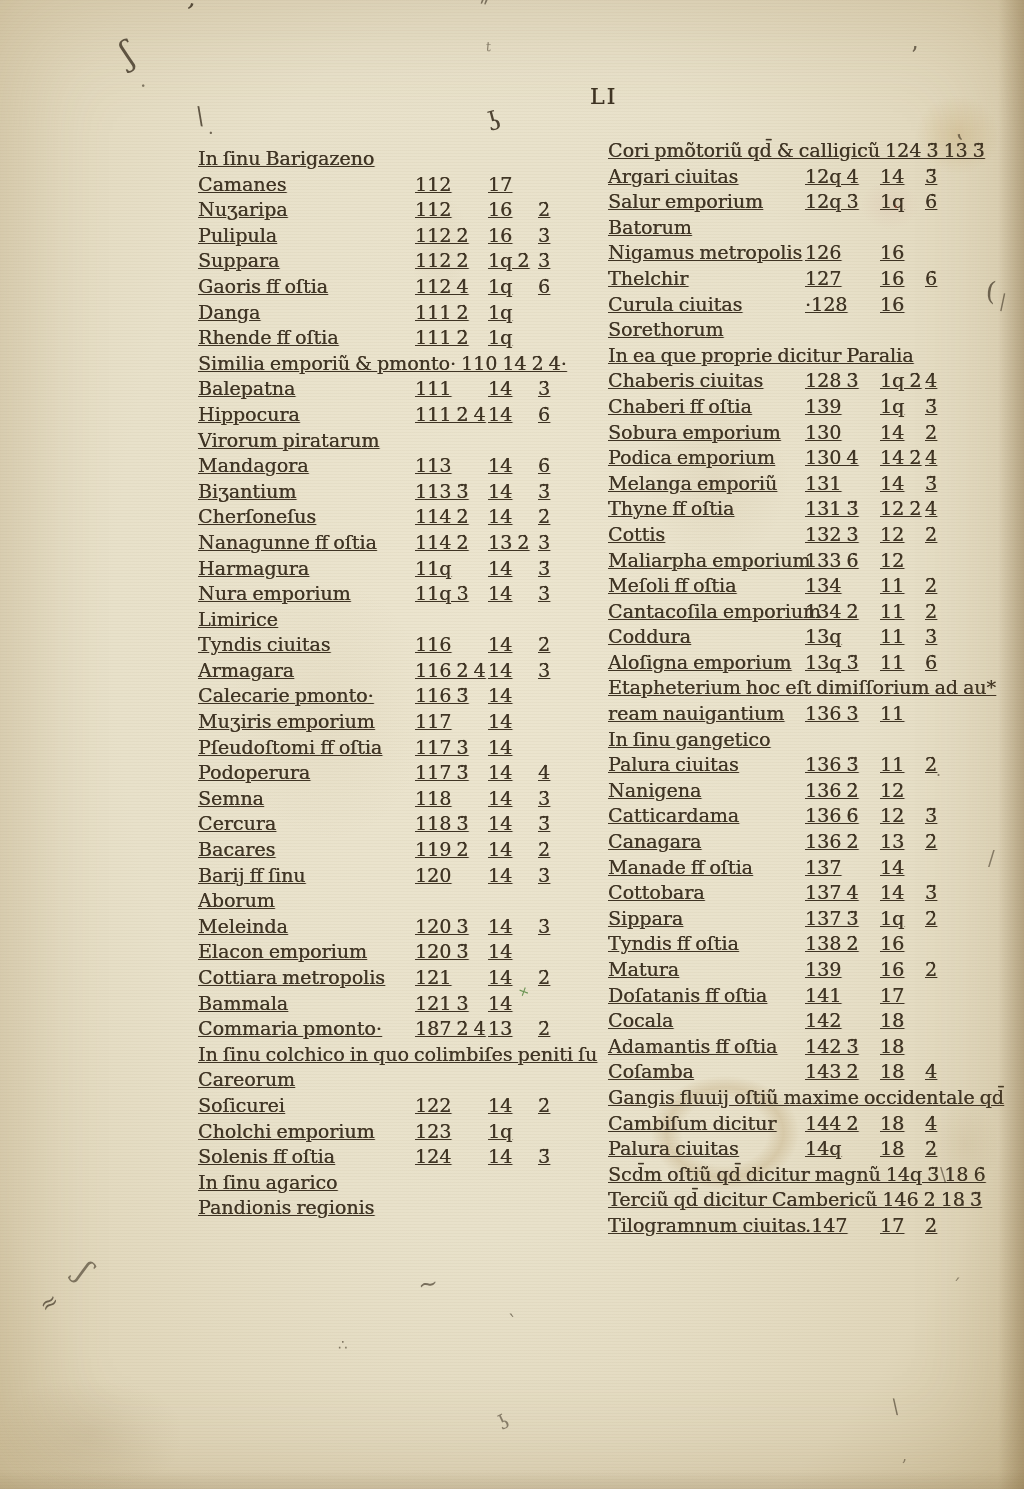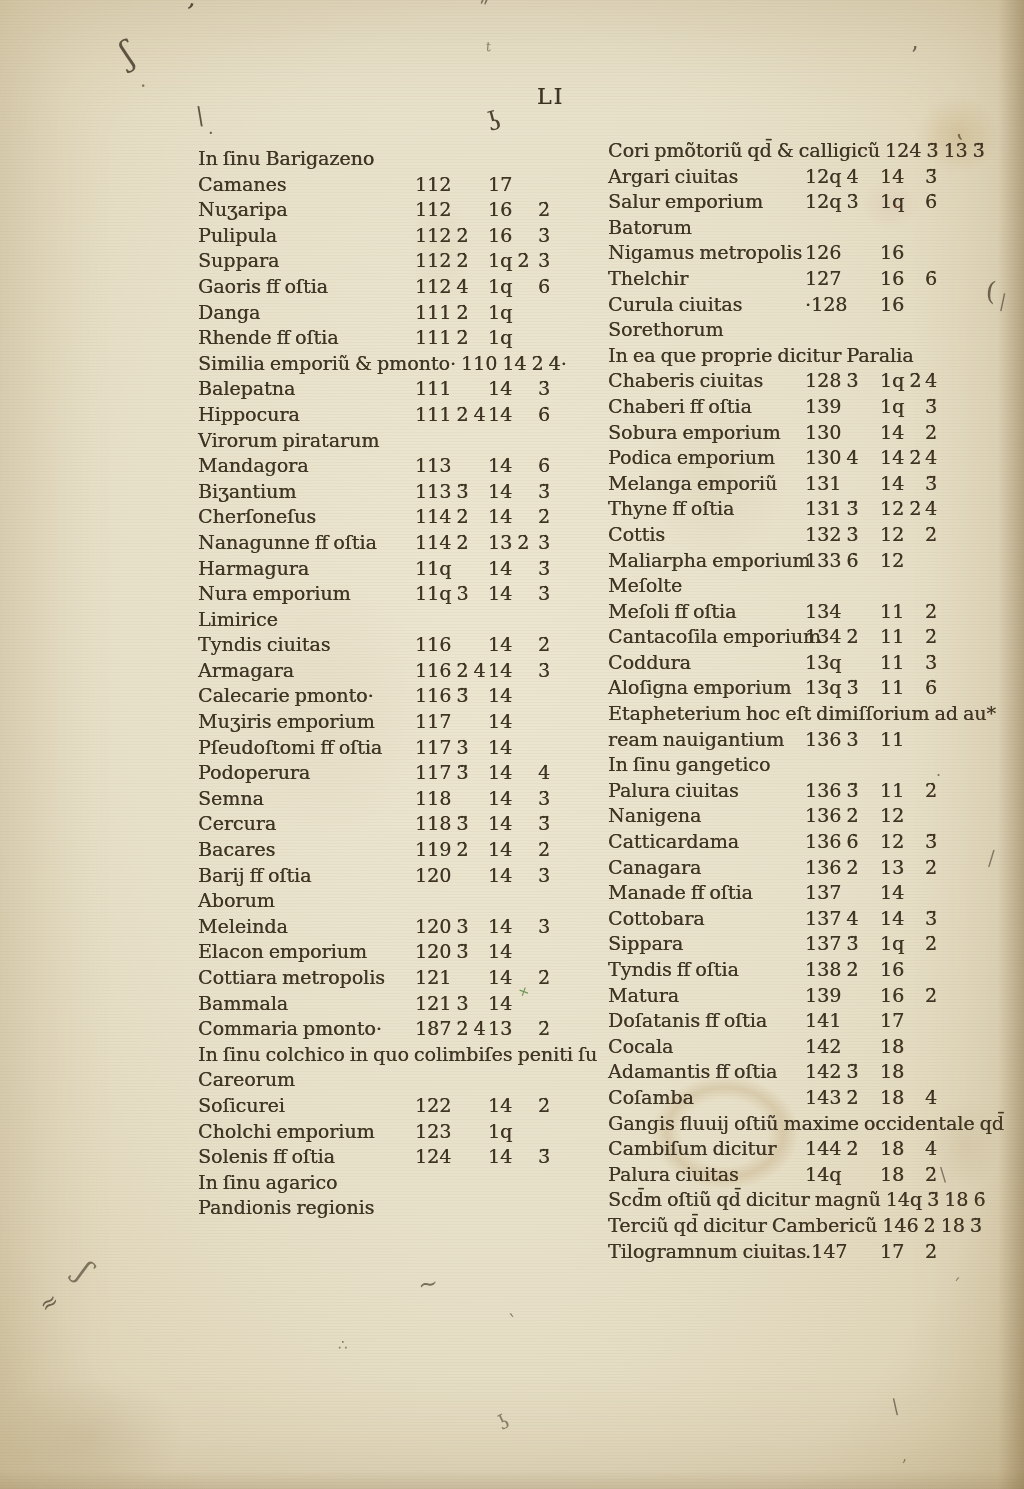--- a/index.html
+++ b/index.html
@@ -18,29 +18,30 @@
     background:repeating-linear-gradient(0deg, rgba(120,100,60,.045) 0 1px, rgba(0,0,0,0) 1px 3px);
   }
   .vignette{position:absolute;inset:0;pointer-events:none;
     box-shadow:inset 0 0 95px 18px rgba(140,110,60,.20);}
   .edge-right{position:absolute;top:0;right:0;width:26px;height:100%;pointer-events:none;
     background:linear-gradient(to right, rgba(0,0,0,0), rgba(105,78,38,.32));}
   .edge-bottom{position:absolute;left:0;bottom:0;width:100%;height:18px;pointer-events:none;
     background:linear-gradient(to bottom, rgba(0,0,0,0), rgba(105,78,38,.14));}
 
   .folio{
-    position:absolute;left:537px;top:84px;
+    position:absolute;left:590px;top:84px;
     font-size:22px;letter-spacing:2px;color:var(--ink,#3f3424);
     text-shadow:.35px 0 0 rgba(60,48,30,.8);
   }
   .col{
     position:absolute;color:var(--ink,#3f3424);
     font-size:19px;line-height:25.6px;word-spacing:-1px;
     text-shadow:.35px 0 0 rgba(60,48,30,.8);
     white-space:nowrap;
+    text-decoration:underline;
   }
   .col-left{top:146px;left:198px;width:380px;}
   .col-right{top:138px;left:608px;width:352px;}
   .row{display:grid;}
   .col-left  .row{grid-template-columns:217px 73px 50px 1fr;}
   .col-right .row{grid-template-columns:197px 75px 45px 1fr;}
   .row > span{display:block;}
   .row.h > span, .row.x > span, .row.i > span{grid-column:1 / -1;}
   .stain{position:absolute;pointer-events:none;border-radius:50%;}
   .st-ring{left:650px;top:1075px;width:150px;height:115px;
@@ -230,21 +231,21 @@
         <span>14</span>
         <span>3̈</span>
       </div>
       <div class="row e">
         <span>Bacares</span>
         <span>119 2̇</span>
         <span>14</span>
         <span>2̇</span>
       </div>
       <div class="row e">
-        <span>Barij ff oſtia</span>
+        <span>Barij ff ſinu</span>
         <span>120</span>
         <span>14</span>
         <span>3̇</span>
       </div>
       <div class="row h">
         <span>Aborum</span>
       </div>
       <div class="row e">
         <span>Meleinda</span>
         <span>120 3̇</span>
@@ -389,23 +390,20 @@
         <span>Cottis</span>
         <span>132 3̇</span>
         <span>12</span>
         <span>2̇</span>
       </div>
       <div class="row e">
         <span>Maliarpha emporium</span>
         <span>133 6̇</span>
         <span>12</span>
         <span></span>
-      </div>
-      <div class="row h">
-        <span>Meſolte</span>
       </div>
       <div class="row e">
         <span>Meſoli ff oſtia</span>
         <span>134</span>
         <span>11</span>
         <span>2̇</span>
       </div>
       <div class="row e">
         <span>Cantacoſila emporium</span>
         <span>134 2̇</span>

